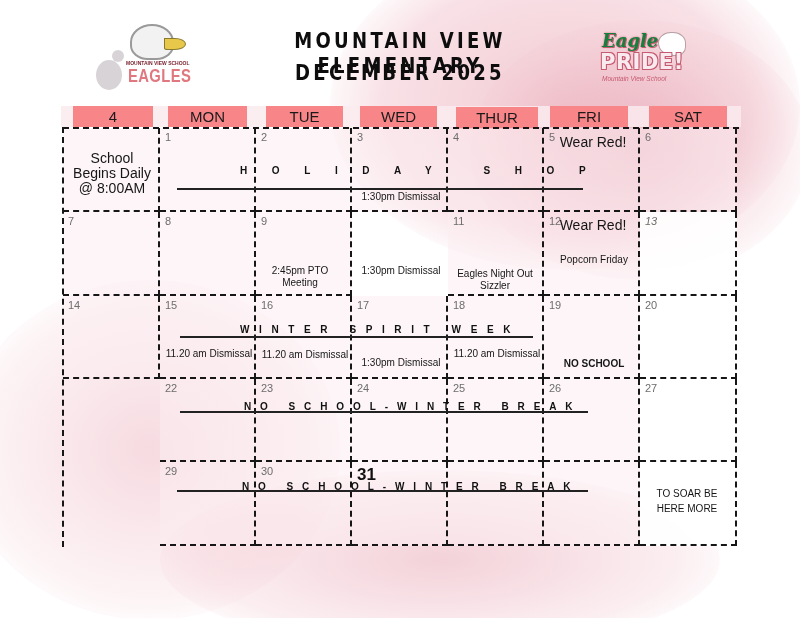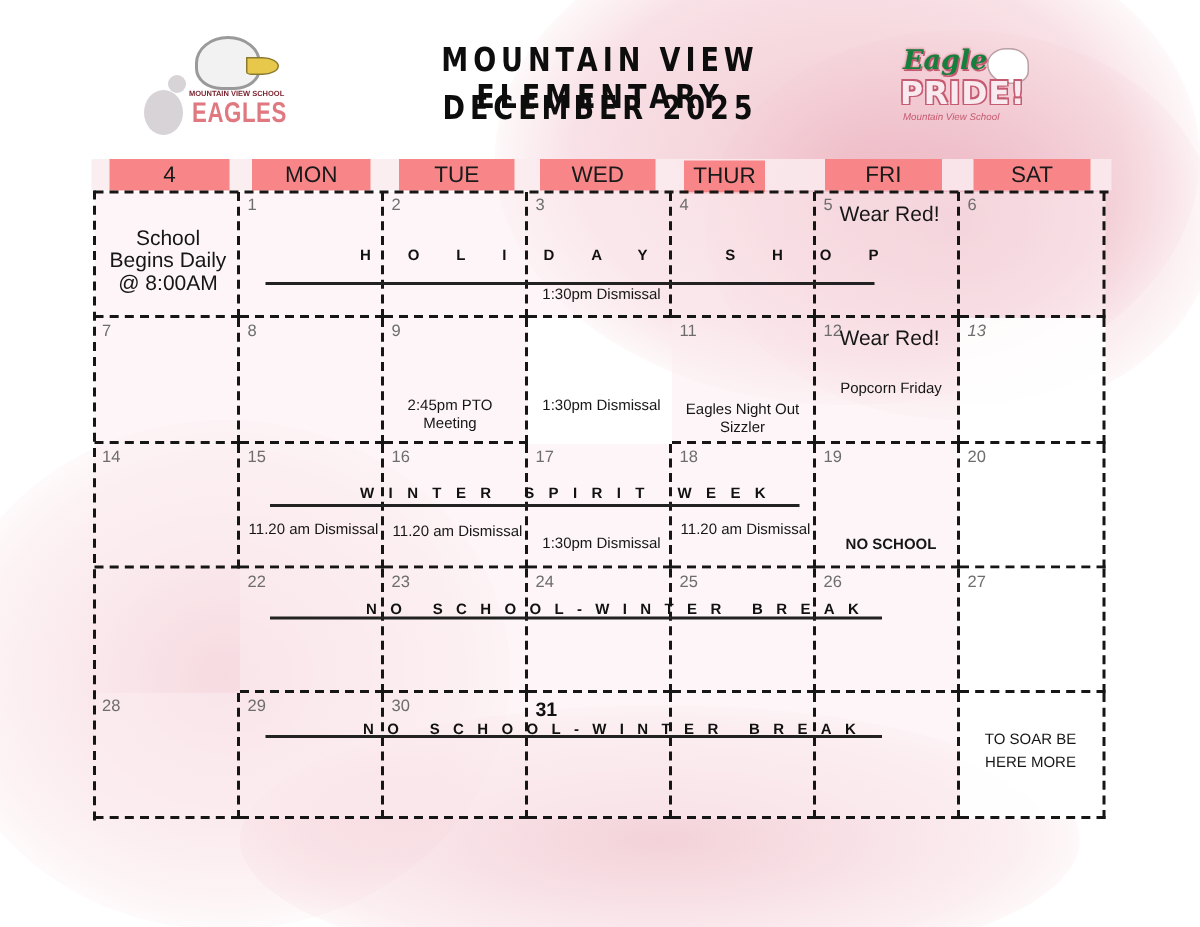--- a/index.html
+++ b/index.html
@@ -30,21 +30,21 @@
     .logo-right .sub { position: absolute; left: 2px; top: 45px; font-size: 6.5px; font-style: italic; color: #c65a70; white-space: nowrap; }
     .logo-right .feather { position: absolute; left: 58px; top: 2px; width: 28px; height: 24px; border-radius: 50% 50% 40% 60%; background: #ffffff; border: 1px solid #b9a0a5; }
 
     .hdr { position: absolute; top: 106px; height: 21px; background: #f88689; text-align: center; font-size: 15px; line-height: 21px; color: #1a1a1a; }
     .hdr-gap { position: absolute; top: 106px; height: 21px; background: rgba(250,235,238,0.85); }
 
     .grid { position: absolute; left: 63px; top: 128px; width: 674px; height: 418px; }
     .cell { position: absolute; border-right: 2px dashed #161616; border-bottom: 2px dashed #161616; background: rgba(252,236,240,0.55); }
     .cell.white { background: rgba(255,255,255,0.92); }
     .cell .num { position: absolute; left: 5px; top: 3px; font-size: 11px; color: #6d6d6d; }
-    .cell .num.dark { color: #111; font-weight: bold; font-size: 13px; }
+    .cell .num.dark { color: #111; font-weight: bold; font-size: 17px; }
     .grid-top { position: absolute; left: 63px; top: 127px; width: 676px; border-top: 2px dashed #161616; }
     .grid-left { position: absolute; left: 62px; top: 127px; height: 420px; border-left: 2px dashed #161616; }
 
     .evt { position: absolute; font-size: 10px; color: #161616; text-align: center; line-height: 12px; }
     .evt.big { font-size: 14px; }
     .evt.bold { font-weight: bold; }
 
     .banner { position: absolute; font-weight: bold; font-size: 10px; color: #111; white-space: nowrap; letter-spacing: 14px; }
     .bline { position: absolute; height: 2px; background: #222; }
   </style>
@@ -74,21 +74,21 @@
   <div class="eagle">Eagle</div>
   <div class="pride">PRIDE!</div>
   <div class="sub">Mountain View School</div>
 </div>
 
 <div class="hdr-gap" style="left:61px;width:680px;"></div>
 <div class="hdr" style="left:73px;width:80px;">4</div>
 <div class="hdr" style="left:168px;width:79px;">MON</div>
 <div class="hdr" style="left:266px;width:77px;">TUE</div>
 <div class="hdr" style="left:360px;width:77px;">WED</div>
-<div class="hdr" style="left:456px;width:54px;top:107px;height:22px;line-height:22px;">THUR</div>
+<div class="hdr" style="left:456px;width:82px;top:107px;height:22px;line-height:22px;">THUR</div>
 <div class="hdr" style="left:550px;width:78px;">FRI</div>
 <div class="hdr" style="left:649px;width:78px;">SAT</div>
 
 <div class="grid">
 
   <div class="cell" style="left:0;top:0;width:97px;height:84px;">
       <span class="num"></span>
     </div>
   <div class="cell" style="left:97px;top:0;width:96px;height:84px;">
       <span class="num">1</span>
@@ -162,23 +162,20 @@
   <div class="cell" style="left:385px;top:251px;width:96px;height:83px;">
       <span class="num">25</span>
     </div>
   <div class="cell" style="left:481px;top:251px;width:96px;height:83px;">
       <span class="num">26</span>
     </div>
   <div class="cell white" style="left:577px;top:251px;width:97px;height:83px;">
       <span class="num">27</span>
     </div>
 
-  <div class="cell" style="left:0;top:334px;width:97px;height:84px;">
-      <span class="num">28</span>
-    </div>
   <div class="cell" style="left:97px;top:334px;width:96px;height:84px;">
       <span class="num">29</span>
     </div>
   <div class="cell" style="left:193px;top:334px;width:96px;height:84px;">
       <span class="num">30</span>
     </div>
   <div class="cell" style="left:289px;top:334px;width:96px;height:84px;">
       <span class="num dark">31</span>
     </div>
   <div class="cell" style="left:385px;top:334px;width:96px;height:84px;">

